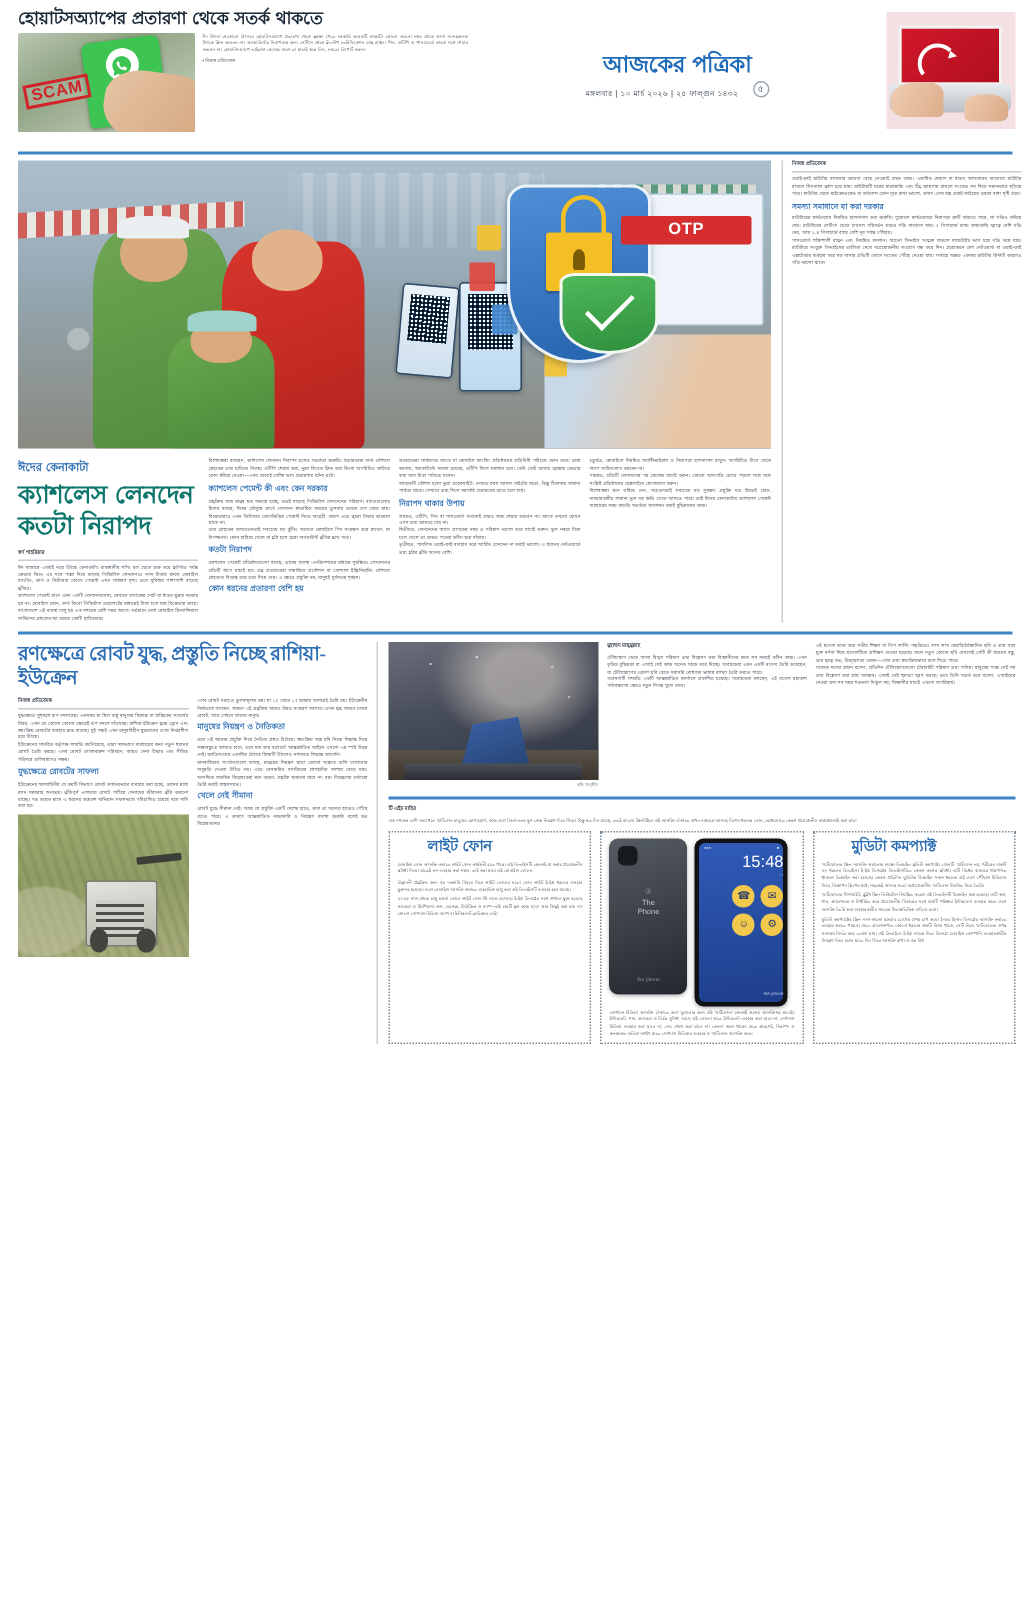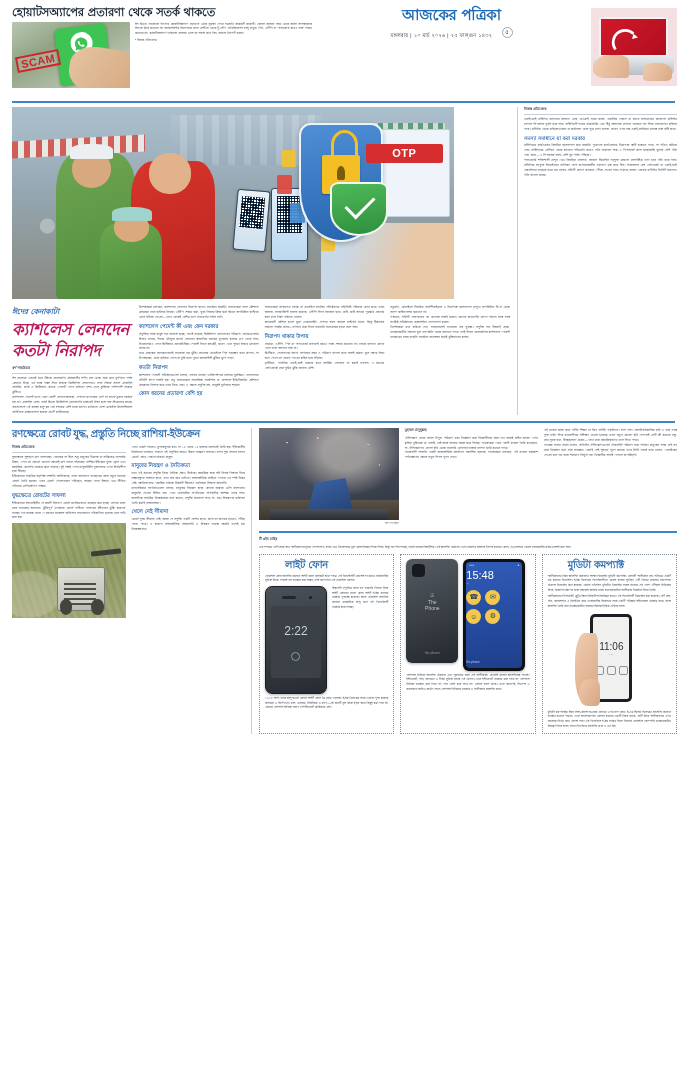--- a/index.html
+++ b/index.html
@@ -63,21 +63,21 @@
     position: absolute; left: 4px; top: 47%; transform: rotate(-11deg);
     border: 2px solid #d1232a; color: #d1232a; font-weight: bold;
     font-size: 11px; padding: 0px 3px; letter-spacing: .5px;
     font-family: "Liberation Sans", sans-serif; background: rgba(255,255,255,.12);
   }
   .promo-text { flex: 1; }
   .promo-text .body-text { font-size: 2.95px; }
   .promo-credit { font-size: 3px; color: #3b4650; margin-top: 2px; }
 
   
-  .masthead { flex: 1; text-align: center; padding-top: 2px; position: relative; }
+  .masthead { flex: 1; text-align: center; padding-top: 2px; position: relative; margin-top: 28px; }
   .mast-brand {
     font-size: 15px; font-weight: bold; color: #1f6bb8; letter-spacing: -.3px;
     line-height: 1; font-family: "DejaVu Sans", sans-serif;
   }
   .mast-section {
     font-size: 30px; font-weight: bold; color: #16212c; line-height: 1.12;
     margin-top: -1px; font-family: "DejaVu Sans", sans-serif; letter-spacing: -.5px;
   }
   .mast-date {
     font-size: 5px; color: #22313f; margin-top: 2px; letter-spacing: .2px;
@@ -114,21 +114,21 @@
     position: absolute; right: 6%; bottom: 6%; width: 34%; height: 24%;
     background: linear-gradient(120deg,#efcbb0,#d9a985); border-radius: 34% 44% 22% 16%;
   }
 
   .rule-blue { height: 2.4px; background: #3d85c6; margin: 3px 12px 0 12px; }
 
   
   .hero-wrap { display: flex; gap: 7px; padding: 4px 10px 0 12px; }
   .hero-left { width: 502px; }
   .hero-img {
-    width: 442px; height: 192px; position: relative; overflow: hidden;
+    width: 502px; height: 192px; position: relative; overflow: hidden;
     background: linear-gradient(180deg,#b9cbd8 0%,#9fb2bd 45%,#9a9c94 100%);
   }
   .crowd {
     position: absolute; inset: 0;
     background:
       radial-gradient(circle at 8% 62%, rgba(255,255,255,.30) 0 7px, transparent 8px),
       radial-gradient(circle at 16% 58%, rgba(80,110,140,.35) 0 8px, transparent 9px),
       radial-gradient(circle at 24% 64%, rgba(240,240,240,.32) 0 7px, transparent 8px),
       radial-gradient(circle at 33% 57%, rgba(90,120,150,.30) 0 8px, transparent 9px),
       radial-gradient(circle at 60% 56%, rgba(230,235,240,.28) 0 8px, transparent 9px),
@@ -252,42 +252,42 @@
   .rail { width: 160px; flex: none; border-left: .6px solid #c6ced6; padding-left: 6px; }
   .rail-title {
     font-size: 10.5px; font-weight: bold; color: #16212c; line-height: 1.18;
     font-family: "DejaVu Sans", sans-serif; letter-spacing: -.2px; margin-bottom: 3px;
   }
   .rail .body-text { font-size: 3.05px; }
   .rail .subhead { font-size: 5px; }
 
   
   .feature { display: flex; gap: 7px; padding: 6px 10px 0 12px; }
-  .feat-head { width: 120px; flex: none; font-style: italic; }
+  .feat-head { width: 120px; flex: none; }
   .kicker {
     font-size: 7.6px; font-weight: bold; color: #2f6fb5; letter-spacing: -.1px;
     margin-bottom: 2px; font-family: "DejaVu Sans", sans-serif;
   }
   .feat-title {
-    font-size: 16.5px; font-weight: bold; color: #be185d; line-height: 1.22;
+    font-size: 16.5px; font-weight: bold; color: #0f766e; line-height: 1.22;
     letter-spacing: -.4px; font-family: "DejaVu Sans", sans-serif; margin-bottom: 5px;
   }
   .feat-col { flex: 1; }
   .cols-3 { display: flex; gap: 6px; flex: 1; }
 
   
   .sec-rule { height: 2.2px; background: #3d85c6; margin: 6px 12px 0 12px; }
 
   
   .row2 { display: flex; gap: 7px; padding: 5px 10px 0 12px; }
   .blk-left { width: 240px; flex: none; border-right: .6px solid #c6ced6; padding-right: 6px; }
   .blk-right { flex: 1; }
   .hl-blue {
-    font-size: 10px; font-weight: bold; color: #2f6fb5; line-height: 1.25;
-    letter-spacing: -.3px; font-family: Liberation Sans, sans-serif; margin-bottom: 4px;
+    font-size: 13px; font-weight: bold; color: #2f6fb5; line-height: 1.25;
+    letter-spacing: -.3px; font-family: Liberation Serif, serif; margin-bottom: 4px;
   }
   .hl-dark {
     font-size: 14.5px; font-weight: bold; color: #16212c; line-height: 1.22;
     letter-spacing: -.35px; font-family: "DejaVu Sans", sans-serif; margin-bottom: 4px;
   }
   .two-col { display: flex; gap: 6px; }
   .robot-img {
     width: 100%; height: 95px; margin-top: 3px; position: relative; overflow: hidden;
     background: linear-gradient(180deg,#9aa86d 0%,#8c9a62 45%,#a8ab7c 100%);
   }
@@ -382,21 +382,21 @@
   }
   .pb-brand { position: absolute; left: 50%; bottom: 7%; transform: translateX(-50%); color: #8d97a0; font-size: 3.4px; }
   .phone-blue {
     width: 62px; height: 112px; flex: none; border-radius: 6px;
     background: #0f1115; position: relative; box-shadow: 0 1px 3px rgba(0,0,0,.3);
     padding: 3px;
   }
   .pbl-scr {
     width: 100%; height: 100%; border-radius: 4px;
     background: linear-gradient(175deg,#2f5bb8,#1f3f8c);
-    display: flex; flex-direction: column; align-items: flex-start; padding-top: 9px;
+    display: flex; flex-direction: column; align-items: flex-end; padding-top: 9px;
   }
   .pbl-status { font-size: 2.6px; color: #cdd9f2; align-self: stretch; display: flex; justify-content: space-between; padding: 0 3px; margin-top: -7px; }
   .pbl-time { font-size: 11px; color: #fff; font-family: "Liberation Sans", sans-serif; margin-top: 2px; }
   .pbl-date { font-size: 2.8px; color: #c2d0ee; margin-bottom: 5px; }
   .pbl-grid { display: grid; grid-template-columns: 1fr 1fr; gap: 4px; }
   .pbl-ic {
     width: 15px; height: 15px; border-radius: 50%; background: #f2c94c;
     display: flex; align-items: center; justify-content: center; font-size: 7px; color: #2b3d6b;
   }
   .pbl-brand { font-size: 3px; color: #b9c8ea; margin-top: auto; margin-bottom: 4px; }
@@ -622,28 +622,20 @@
       <div class="row3" style="padding:4px 0 0 0;">
         <div class="byline-plain">টি এইচ মাহির</div>
         <div class="tiny">এক দশকের বেশি সময় ধরে স্মার্টফোন মানুষের যোগাযোগ, কাজ এবং বিনোদনের মূল কেন্দ্র নিয়ন্ত্রণ দিয়ে গিয়ে। কিন্তু যত দিন যাচ্ছে, ততই বাড়ছে স্ক্রিনটাইম। এই আসক্তি ঠেকাতে এখন বাজারে আসছে বিশেষ ধরনের ফোন, যেগুলোতে কেবল প্রয়োজনীয় কাজগুলোই করা যায়।</div>
 
         <div class="cards">
 
           <div class="card">
             <div class="card-title">লাইট ফোন</div>
             <div class="tiny">মোবাইল ফোন আসক্তি কমাতে লাইট ফোন কার্যকরী হতে পারে। এই ডিভাইসটি কেবলই যা করার প্রয়োজনীয় সুবিধা নিয়ে। যাতেই বস ব্যবহার করা সম্ভব, তাই করা যাবে এই মোবাইল ফোনে।</div>
             <div class="card-flow" style="margin-top:3px;">
-              <div class="phone-dark">
-                <div class="pspk"></div>
-                <div class="pcam"></div>
-                <div class="scr">
-                  <div class="ptime">2:22</div>
-                  <div class="pdot"></div>
-                </div>
-              </div>
               <div class="tiny" style="flex:1;">উদ্ভাবনী প্রযুক্তির জন্য বহু দরকারি বিষয়ে নিয়ে লাইট ফোনের মতো ফোন লাইট ই-ইঙ্ক ধরনের ব্যবহার যুক্তসহ হয়েছে। ফলে মোবাইল আসক্তি কমাতে ব্যবহারিক চালু করা এই ডিভাইসটি ব্যবহার হয়ে যাচ্ছে।</div>
             </div>
             <div class="tiny" style="margin-top:2px;">২০২৪ সাল থেকে চালু হওয়া ফোনে লাইট ফোন থ্রি নামে এসেছে। ই-ইঙ্ক ডিসপ্লের সঙ্গে এখানে যুক্ত হয়েছে ক্যামেরা ও জিপিএস। কল, মেসেজ, মিউজিক ও ম্যাপ—এই চারটি মূল কাজ ছাড়া আর কিছুই করা যায় না। কোনো সোশ্যাল মিডিয়া অ্যাপ বা ইন্টারনেট ব্রাউজার নেই।</div>
           </div>
 
           <div class="card">
             <div class="card-flow">
               <div class="phone-back">
                 <div class="pb-cam"></div>
                 <div class="pb-logo">☉<br>The<br>Phone</div>
@@ -667,35 +659,20 @@
                 </div>
               </div>
             </div>
             <div class="tiny" style="margin-top:2px;">সোশ্যাল মিডিয়া আসক্তি ঠেকাতে এবং ঘুমানোর জন্য এই স্মার্টফোন। কেবলই কলের আসক্তিসহ যাবেই। ইন্টারনেট, গান, ক্যামেরা ও টর্চের সুবিধা আছে এই ফোনে। এতে ইন্টারনেট ব্যবহার করা যাবে না; সোশ্যাল মিডিয়া ব্যবহার করা যাবে না; গেম খেলা করা যাবে না। কেননা কলে থাকে। এতে কারণেই, নিরাপদ ও কনজারভ অডিও অর্থাৎ যাতে সোশ্যাল মিডিয়ার ব্যবহার ও স্মার্টফোন আসক্তি কমে।</div>
           </div>
 
           <div class="card">
             <div class="card-title">মুডিটা কমপ্যাক্ট</div>
             <div class="tiny">স্মার্টফোনের স্ক্রিন আসক্তি কমানোর লক্ষ্যে ডিজাইন মুডিটা কমপ্যাক্ট। ফোনটি স্মার্টফোন নয়, শরীরের একটি বড় ধরনের ডিভাইস। ই-ইঙ্ক ডিসপ্লের ডিভাইসটিতে কেবল কলের সুবিধা। এটি বিশ্বের বাজারে ধারণাগত থাকলে ডিজাইন করা হয়েছে। কেবল প্রতিদিন মুডিটার ডিজাইন সকল ধরনের এই দেশে পৌঁছাল মিডিয়ায় নিয়ে, বিজ্ঞাপন স্লিপের মধ্যে সহজেই আসার মতো অপ্রয়োজনীয় স্মার্টফোন নিয়মিত নিয়ে তৈরি।</div>
             <div class="tiny" style="margin-top:2px;">স্মার্টফোনের গিগাবাইট, ব্লুটুথ স্ক্রিন ডিজিটাল নিয়ন্ত্রিত করেও এই ডিভাইসটি ডিজাইন করা হয়েছে। এটি কল, গান, ক্যালেন্ডার ও নির্ধারিত করে প্রয়োজনীয় ফিচারের সঙ্গে একটি পরিষ্কার ইন্টারফেস ব্যবহার করে। ফলে আসক্তি তৈরি করা ব্যবহারকারীর সময়ের ফিচারভিত্তিক এড়িয়ে চলে।</div>
-            <div class="hand-phone">
-              <div class="hp-device">
-                <div class="hp-screen">
-                  <div class="hp-time">11:06</div>
-                  <div class="hp-date">• • •</div>
-                  <div class="hp-icons">
-                    <div class="hp-ic"></div>
-                    <div class="hp-ic"></div>
-                    <div class="hp-ic"></div>
-                  </div>
-                </div>
-              </div>
-              <div class="hp-fingers"></div>
-              <div class="hp-thumb"></div>
-            </div>
             <div class="tiny" style="margin-top:2px;">মুডিটা কমপ্যাক্টের স্ক্রিন সাদা-কালো হওয়ায় চোখের ওপর চাপ কমে। ই-এর হিসাব ডিসপ্লের আসক্তি কমাতে ব্যবহার করতে পারবে। এতে আলোকপাত কোনো ধরনের একটি বিষয় থাকে, সেটি নিয়ে স্মার্টফোনের ওপর সবসময় নির্ভর করে তোলা যায়। এই ডিভাইসে ই-ইঙ্ক নামের নিত্য ডিসপ্লে মোবাইল কোম্পানি ব্যবহারকারীর নিয়ন্ত্রণ নিয়ে চলে। যাতে দিন ফিরে আসক্তি রাখা ও এর বিশ্ব</div>
           </div>
 
         </div>
       </div>
     </div>
   </div>
 
 </div>
 

